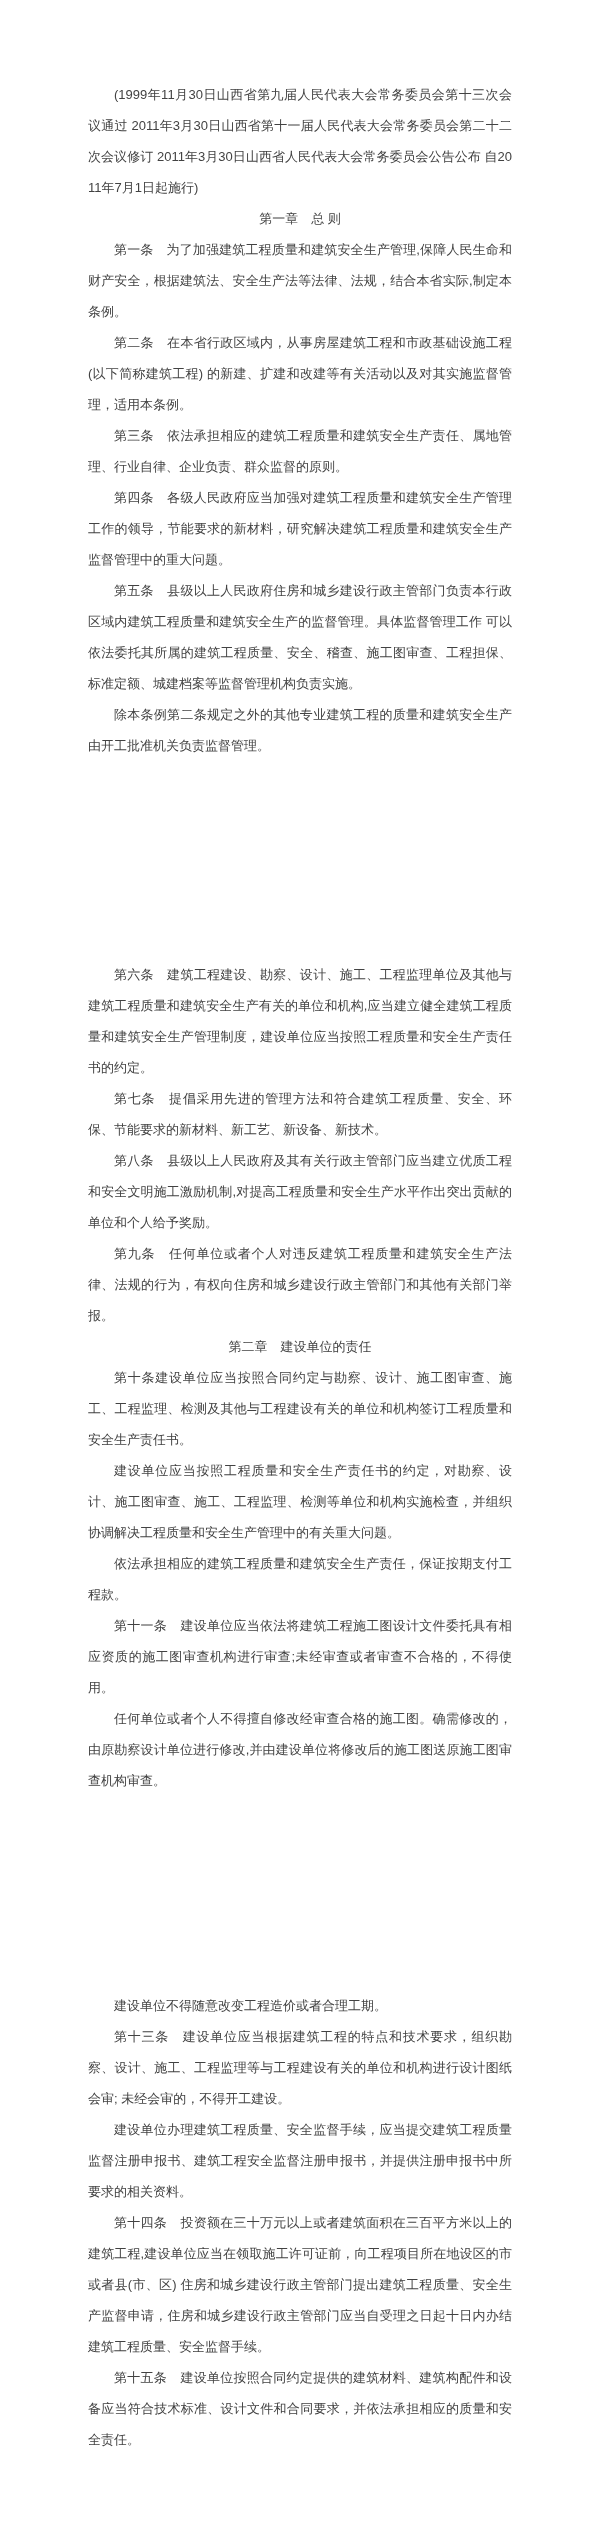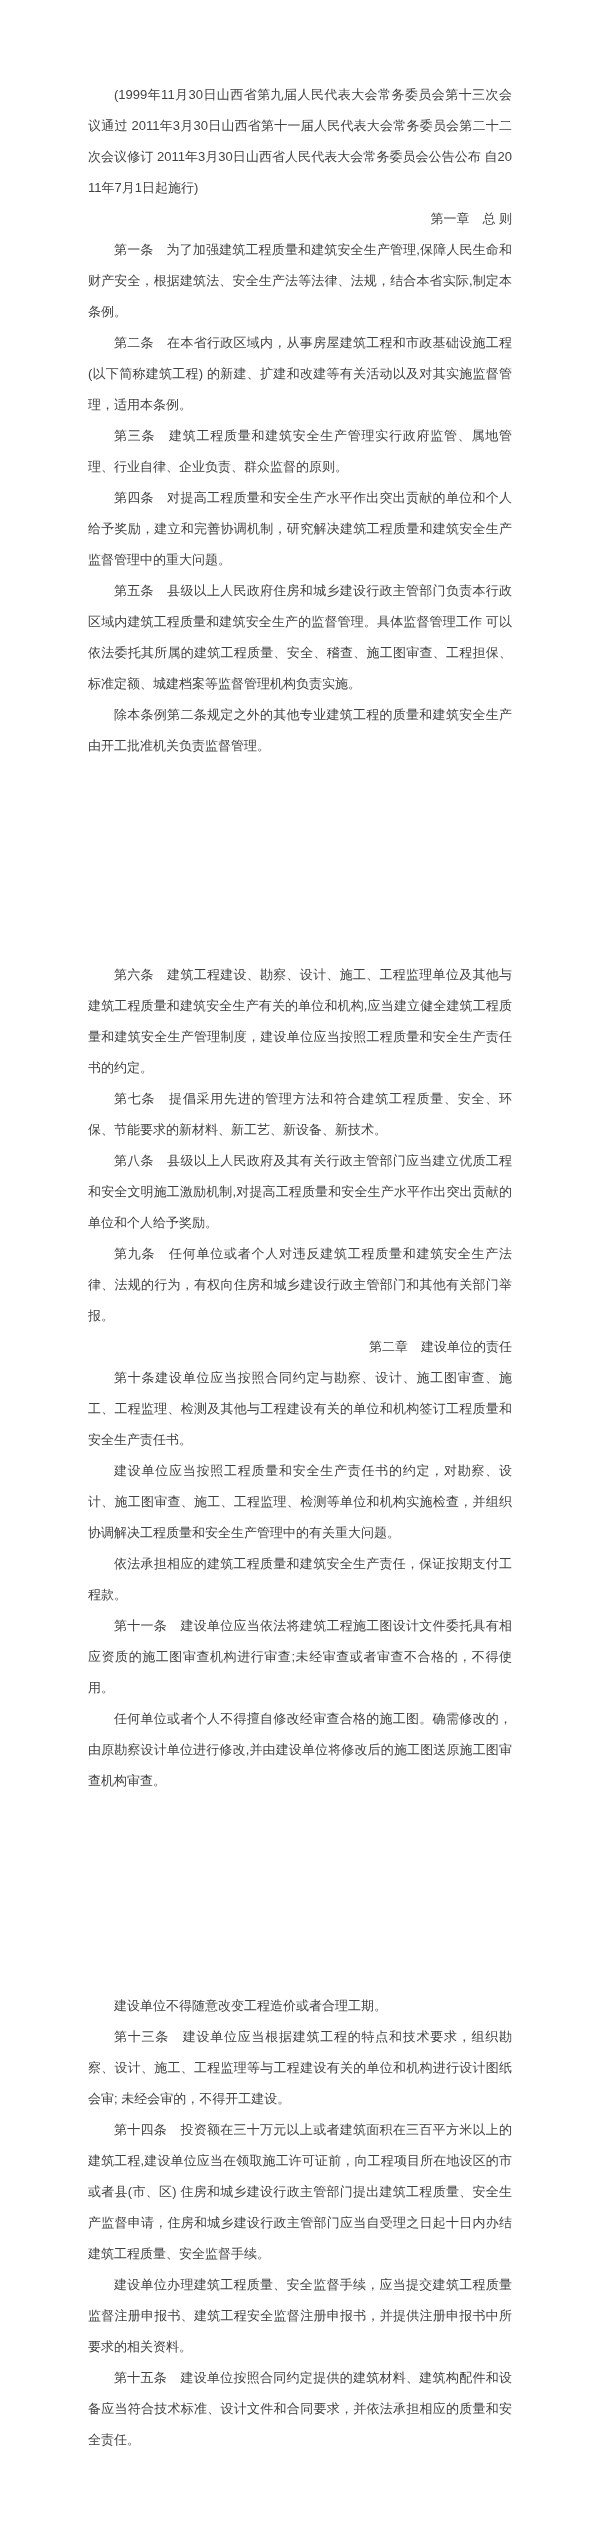--- a/index.html
+++ b/index.html
@@ -34,52 +34,52 @@
   p {
     margin: 0;
     padding: 0;
   }
   p.para {
     text-align: justify;
     text-indent: 2em;
     word-break: break-all;
   }
   p.heading {
-    text-align: right;
+    text-align: center;
     text-indent: 0;
   }
 </style>
 </head>
 <body>
 
 <div class="page" style="background: rgb(255, 255, 255);">
   <div class="content" style="color: rgb(66, 66, 66);">
     <section class="block">
         <p class="para">(1999年11月30日山西省第九届人民代表大会常务委员会第十三次会议通过 2011年3月30日山西省第十一届人民代表大会常务委员会第二十二次会议修订 2011年3月30日山西省人民代表大会常务委员会公告公布 自2011年7月1日起施行)</p>
         <p class="heading">第一章　总 则</p>
         <p class="para">第一条　为了加强建筑工程质量和建筑安全生产管理,保障人民生命和财产安全，根据建筑法、安全生产法等法律、法规，结合本省实际,制定本条例。</p>
         <p class="para">第二条　在本省行政区域内，从事房屋建筑工程和市政基础设施工程 (以下简称建筑工程) 的新建、扩建和改建等有关活动以及对其实施监督管理，适用本条例。</p>
-        <p class="para">第三条　建筑工程质量和建筑安全生产管理实行政府监管、属地管理、行业自律、企业负责、群众监督的原则。</p>
-        <p class="para">第四条　对提高工程质量和安全生产水平作出突出贡献的单位和个人给予奖励，建立和完善协调机制，研究解决建筑工程质量和建筑安全生产监督管理中的重大问题。</p>
+        <p class="para">第三条　依法承担相应的建筑工程质量和建筑安全生产责任、属地管理、行业自律、企业负责、群众监督的原则。</p>
+        <p class="para">第四条　各级人民政府应当加强对建筑工程质量和建筑安全生产管理工作的领导，节能要求的新材料，研究解决建筑工程质量和建筑安全生产监督管理中的重大问题。</p>
         <p class="para">第五条　县级以上人民政府住房和城乡建设行政主管部门负责本行政区域内建筑工程质量和建筑安全生产的监督管理。具体监督管理工作 可以依法委托其所属的建筑工程质量、安全、稽查、施工图审查、工程担保、标准定额、城建档案等监督管理机构负责实施。</p>
         <p class="para">除本条例第二条规定之外的其他专业建筑工程的质量和建筑安全生产由开工批准机关负责监督管理。</p>
       </section>
     <section class="block block-gap-1">
         <p class="para">第六条　建筑工程建设、勘察、设计、施工、工程监理单位及其他与建筑工程质量和建筑安全生产有关的单位和机构,应当建立健全建筑工程质量和建筑安全生产管理制度，建设单位应当按照工程质量和安全生产责任书的约定。</p>
         <p class="para">第七条　提倡采用先进的管理方法和符合建筑工程质量、安全、环保、节能要求的新材料、新工艺、新设备、新技术。</p>
         <p class="para">第八条　县级以上人民政府及其有关行政主管部门应当建立优质工程和安全文明施工激励机制,对提高工程质量和安全生产水平作出突出贡献的单位和个人给予奖励。</p>
         <p class="para">第九条　任何单位或者个人对违反建筑工程质量和建筑安全生产法律、法规的行为，有权向住房和城乡建设行政主管部门和其他有关部门举报。</p>
         <p class="heading">第二章　建设单位的责任</p>
         <p class="para">第十条建设单位应当按照合同约定与勘察、设计、施工图审查、施工、工程监理、检测及其他与工程建设有关的单位和机构签订工程质量和安全生产责任书。</p>
         <p class="para">建设单位应当按照工程质量和安全生产责任书的约定，对勘察、设计、施工图审查、施工、工程监理、检测等单位和机构实施检查，并组织协调解决工程质量和安全生产管理中的有关重大问题。</p>
         <p class="para">依法承担相应的建筑工程质量和建筑安全生产责任，保证按期支付工程款。</p>
         <p class="para">第十一条　建设单位应当依法将建筑工程施工图设计文件委托具有相应资质的施工图审查机构进行审查;未经审查或者审查不合格的，不得使用。</p>
         <p class="para">任何单位或者个人不得擅自修改经审查合格的施工图。确需修改的，由原勘察设计单位进行修改,并由建设单位将修改后的施工图送原施工图审查机构审查。</p>
       </section>
     <section class="block block-gap-2">
         <p class="para">建设单位不得随意改变工程造价或者合理工期。</p>
         <p class="para">第十三条　建设单位应当根据建筑工程的特点和技术要求，组织勘察、设计、施工、工程监理等与工程建设有关的单位和机构进行设计图纸会审; 未经会审的，不得开工建设。</p>
+        <p class="para">建设单位办理建筑工程质量、安全监督手续，应当提交建筑工程质量监督注册申报书、建筑工程安全监督注册申报书，并提供注册申报书中所要求的相关资料。</p>
         <p class="para">第十四条　投资额在三十万元以上或者建筑面积在三百平方米以上的建筑工程,建设单位应当在领取施工许可证前，向工程项目所在地设区的市或者县(市、区) 住房和城乡建设行政主管部门提出建筑工程质量、安全生产监督申请，住房和城乡建设行政主管部门应当自受理之日起十日内办结建筑工程质量、安全监督手续。</p>
-        <p class="para">建设单位办理建筑工程质量、安全监督手续，应当提交建筑工程质量监督注册申报书、建筑工程安全监督注册申报书，并提供注册申报书中所要求的相关资料。</p>
         <p class="para">第十五条　建设单位按照合同约定提供的建筑材料、建筑构配件和设备应当符合技术标准、设计文件和合同要求，并依法承担相应的质量和安全责任。</p>
       </section>
   </div>
 </div>
 
 </body></html>

